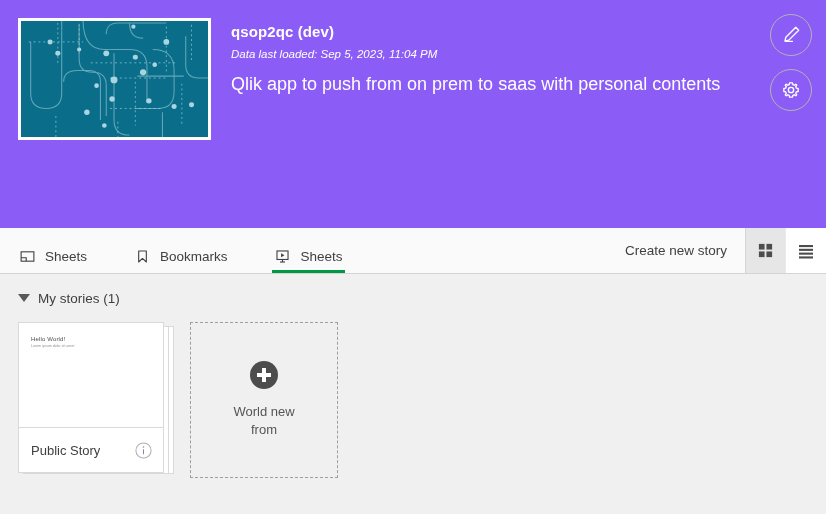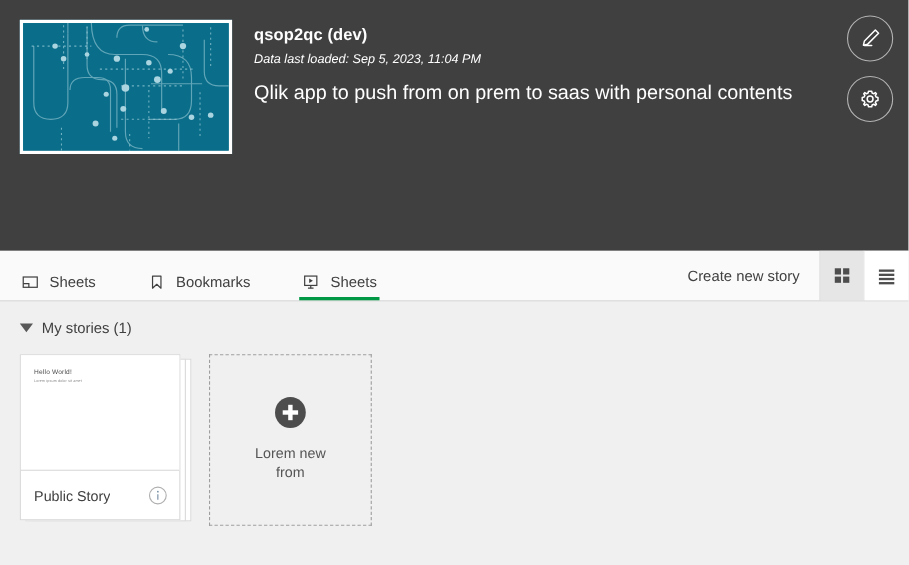--- a/index.html
+++ b/index.html
@@ -7,21 +7,21 @@
     width: 826px; height: 514px;
     font-family: "Liberation Sans", sans-serif;
     background: #f0f0f0;
     overflow: hidden;
   }
 
   
   .app-header {
     position: relative;
     height: 228px;
-    background: #404040;
+    background: #8b5cf6;
     display: flex;
     padding: 18px 20px 0 18px;
   }
   .app-thumb {
     width: 193px;
     height: 122px;
     flex: 0 0 auto;
     border: 3px solid #ffffff;
     background: #0a6e8a;
     overflow: hidden;
@@ -443,19 +443,19 @@
               <circle cx="10" cy="6.3" r="0.85" fill="#7a8fa6" stroke="none"></circle>
             </svg>
           </span>
         </div>
       </div>
     </div>
 
     <div class="create-tile">
       <span class="plus-circle"></span>
       <span class="create-label">
-        <span>Lorem new</span>
+        <span>World new</span>
         <span>from</span>
       </span>
     </div>
 
   </div>
 </div>
 
 </body></html>

